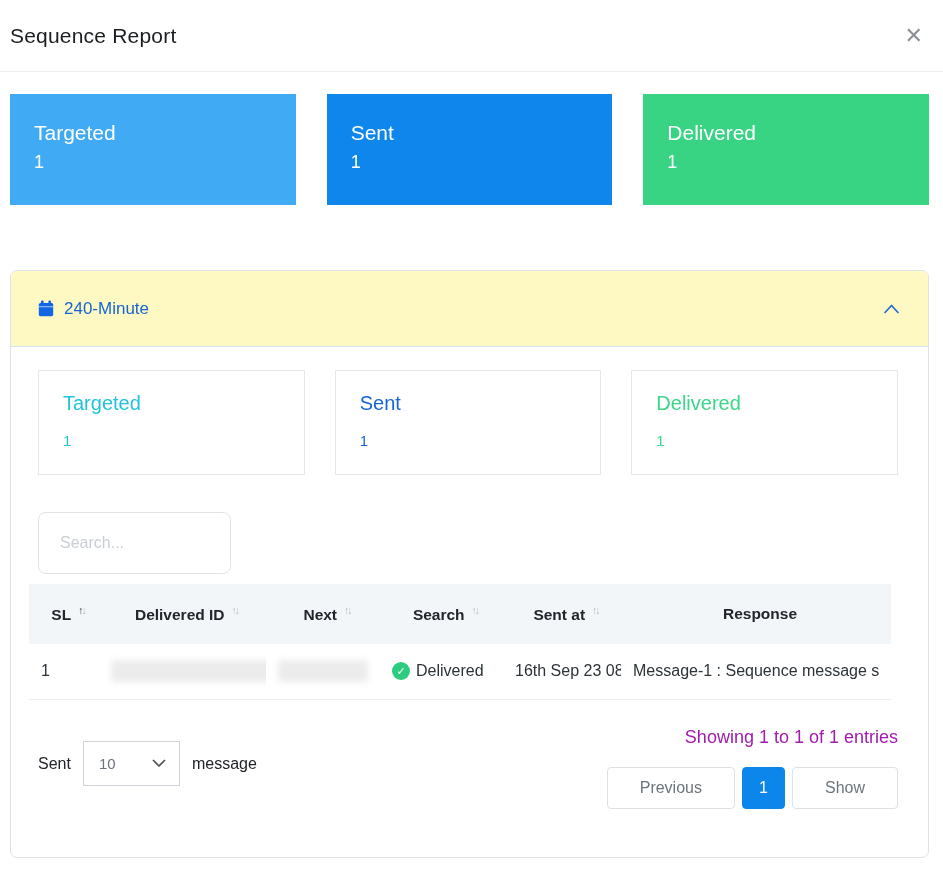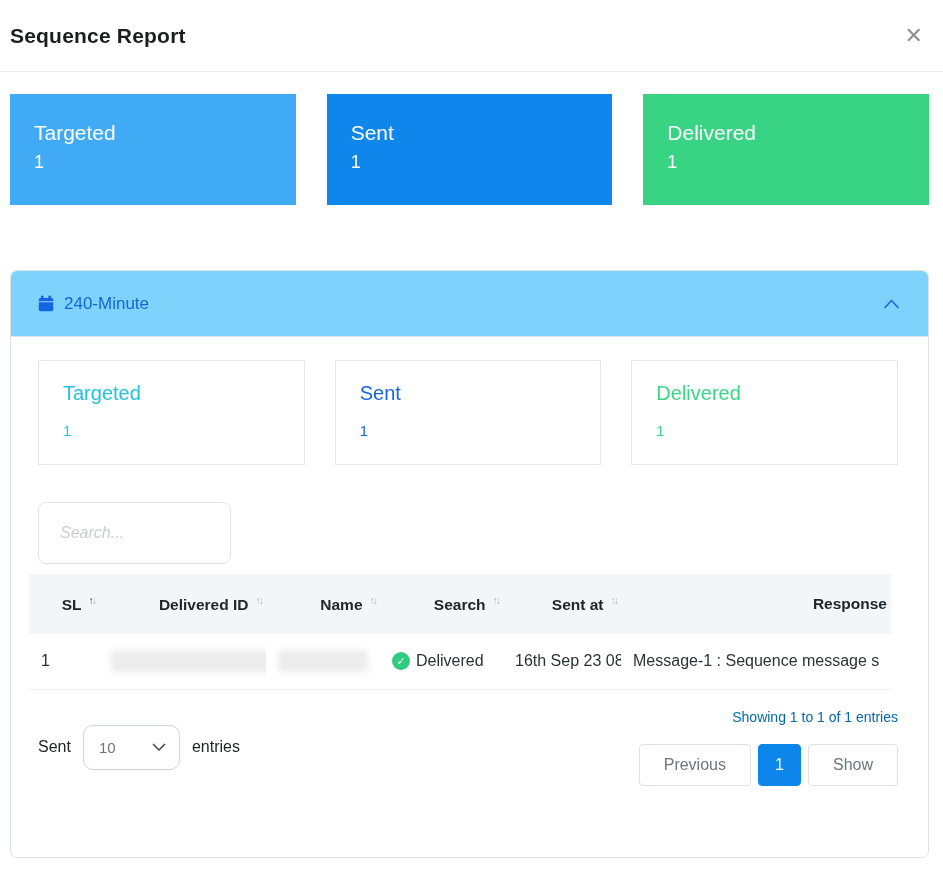--- a/index.html
+++ b/index.html
@@ -2,87 +2,87 @@
 <html><head>
 <meta charset="utf-8">
 <style>
   * { margin:0; padding:0; box-sizing:border-box; }
   html,body { width:943px; height:887px; background:#fff; overflow:hidden;
     font-family:"Liberation Sans","DejaVu Sans",sans-serif; color:#212529; }
 
   
   .modal-header { display:flex; align-items:center; justify-content:space-between;
     height:72px; padding:0 16px 0 10px; border-bottom:1px solid #ebedef; }
-  .modal-title { font-size:21px; font-weight:700; color:#1b1e21; letter-spacing:.2px; }
+  .modal-title { font-size:21px; font-weight:400; color:#1b1e21; letter-spacing:.2px; }
   .close-btn { background:none; border:none; cursor:pointer; font-size:22px;
     color:#8d9196; line-height:1; padding:4px; font-weight:300; }
 
   
   .cards-row { display:flex; gap:31px; margin:22px 14px 0 10px; }
   .stat-card { flex:1; height:111px; padding:27px 0 0 24px; color:#fff; }
   .stat-card .label { font-size:21px; font-weight:400; }
   .stat-card .value { font-size:18px; margin-top:7px; }
 
   
   .panel { margin:65px 14px 0 10px; border:1px solid #dde2e7; border-radius:7px;
     height:588px; background:#fff; overflow:hidden; }
-  .panel-header { display:flex; align-items:center; height:66px; padding:0 28px 0 27px;
-    background:#7dd3fc; border-bottom:1px solid #d9e3f0; cursor:pointer;justify-content:center; }
+  .panel-header { display:flex; align-items:center; height:76px; padding:0 28px 0 27px;
+    background:#fef9c3; border-bottom:1px solid #d9e3f0; cursor:pointer;justify-content:center; }
   .panel-title { color:#1566d4; font-size:17px; margin-left:10px; }
   .panel-header .chevron { margin-left:auto; display:flex; align-items:center; }
 
   .panel-body { padding:23px 30px 0 27px; }
 
   
   .inner-cards { display:flex; gap:30px; }
   .inner-card { flex:1; height:105px; border:1px solid #e4e7eb; background:#fff;
     padding:21px 0 0 24px; }
   .inner-card .label { font-size:20px; font-weight:400; }
   .inner-card .value { font-size:15px; margin-top:17px; }
 
   
   .search-wrap { margin-top:37px; }
   .search-input { width:193px; height:62px; border:1px solid #e0e4e9; border-radius:8px;
     padding:0 14px 0 21px; font-size:16px; color:#495057; outline:none;
-    font-family:inherit;font-style:italic; }
+    font-family:inherit; }
   .search-input::placeholder { color:#c9ced4; }
 
   
   .table-wrap { margin:10px 0 0 -9px; width:862px; overflow:hidden; }
   table { border-collapse:collapse; table-layout:fixed; width:862px; }
   col.c-sl{width:70px} col.c-sub{width:167px} col.c-name{width:114px}
   col.c-status{width:123px} col.c-sent{width:118px} col.c-resp{width:270px}
-  thead th { background:#f3f6f9; height:60px; text-align:right; padding:0 4px 0 12px;
+  thead th { background:#f3f6f9; height:60px; text-align:center; padding:0 4px 0 12px;
     font-size:15.5px; font-weight:700; color:#21262c; vertical-align:middle; }
   .sort { display:inline-block; font-size:10.5px; letter-spacing:-2px;
     vertical-align:super; margin-left:7px; color:#b3bac1; font-weight:400; }
   .sort .up-active { color:#40474e; }
   tbody td { height:55px; padding:0 4px 0 12px; font-size:16px; color:#2c3338;
     border-bottom:1px solid #eceef0; vertical-align:middle; white-space:nowrap;
     overflow:hidden; }
   .blur-blob { background:#ececec; border-radius:3px; filter:blur(3px); }
   .blob-subscriber { width:180px; height:22px; }
   .blob-name { width:90px; height:22px; }
   .status-cell { display:flex; align-items:center; gap:6px; }
   .check-circle { width:18px; height:18px; border-radius:50%; background:#2ecc80;
     color:#fff; font-size:11px; font-weight:700; display:inline-flex;
     align-items:center; justify-content:center; flex:0 0 auto; }
 
   
   .table-footer { display:flex; justify-content:space-between; margin-top:19px; }
   .footer-left { display:flex; align-items:center; gap:12px; font-size:16px; color:#212529; }
-  .page-size { width:97px; height:45px; border:1px solid #ced4da; border-radius:10px;
+  .page-size { width:97px; height:45px; border:1px solid #ced4da; border-radius:0;
     display:flex; align-items:center; padding:0 13px 0 15px; cursor:pointer;
     background:#fff; }
   .page-size .val { font-size:15px; color:#6c757d; flex:1; }
   .footer-right { display:flex; flex-direction:column; align-items:flex-end; }
-  .showing-text { font-size:14px; color:#0369a1; margin-top:0; }
+  .showing-text { font-size:18px; color:#a21caf; margin-top:8px; }
   .pagination { display:flex; gap:7px; margin-top:19px; }
   .page-btn { height:42px; border:1px solid #dee2e6; background:#fff; color:#6c757d;
-    font-size:16px; border-radius:4px; cursor:pointer; padding:0 24px;
+    font-size:16px; border-radius:4px; cursor:pointer; padding:0 32px;
     font-family:inherit; }
   .page-btn.active { background:#0d86ec; border-color:#0d86ec; color:#fff;
     width:43px; padding:0; }
 </style>
 </head>
 <body>
 
 <div class="modal-header">
   <div class="modal-title">Sequence Report</div>
   <button class="close-btn">✕</button>
@@ -154,21 +154,21 @@
         </colgroup>
         <thead>
           <tr>
             <th>
               <span>SL</span><span class="sort"><span class="up-active">↑</span>↓</span>
             </th>
             <th>
               <span>Delivered ID</span><span class="sort">↑↓</span>
             </th>
             <th>
-              <span>Name</span><span class="sort">↑↓</span>
+              <span>Next</span><span class="sort">↑↓</span>
             </th>
             <th>
               <span>Search</span><span class="sort">↑↓</span>
             </th>
             <th>
               <span>Sent at</span><span class="sort">↑↓</span>
             </th>
             <th>
               <span>Response</span>
             </th>
@@ -200,21 +200,21 @@
       <div class="footer-left">
         <span>Sent</span>
         <div class="page-size">
           <span class="val">10</span>
           <span style="display:flex">
             <svg width="14" height="9" viewBox="0 0 14 9" fill="none">
               <polyline points="1.5,1.5 7,7 12.5,1.5" stroke="#4a5056" stroke-width="1.7" stroke-linecap="round" stroke-linejoin="round"></polyline>
             </svg>
           </span>
         </div>
-        <span>entries</span>
+        <span>message</span>
       </div>
       <div class="footer-right">
         <div class="showing-text">Showing 1 to 1 of 1 entries</div>
         <div class="pagination">
           <button class="page-btn">Previous</button>
           <button class="page-btn active">1</button>
           <button class="page-btn">Show</button>
         </div>
       </div>
     </div>

